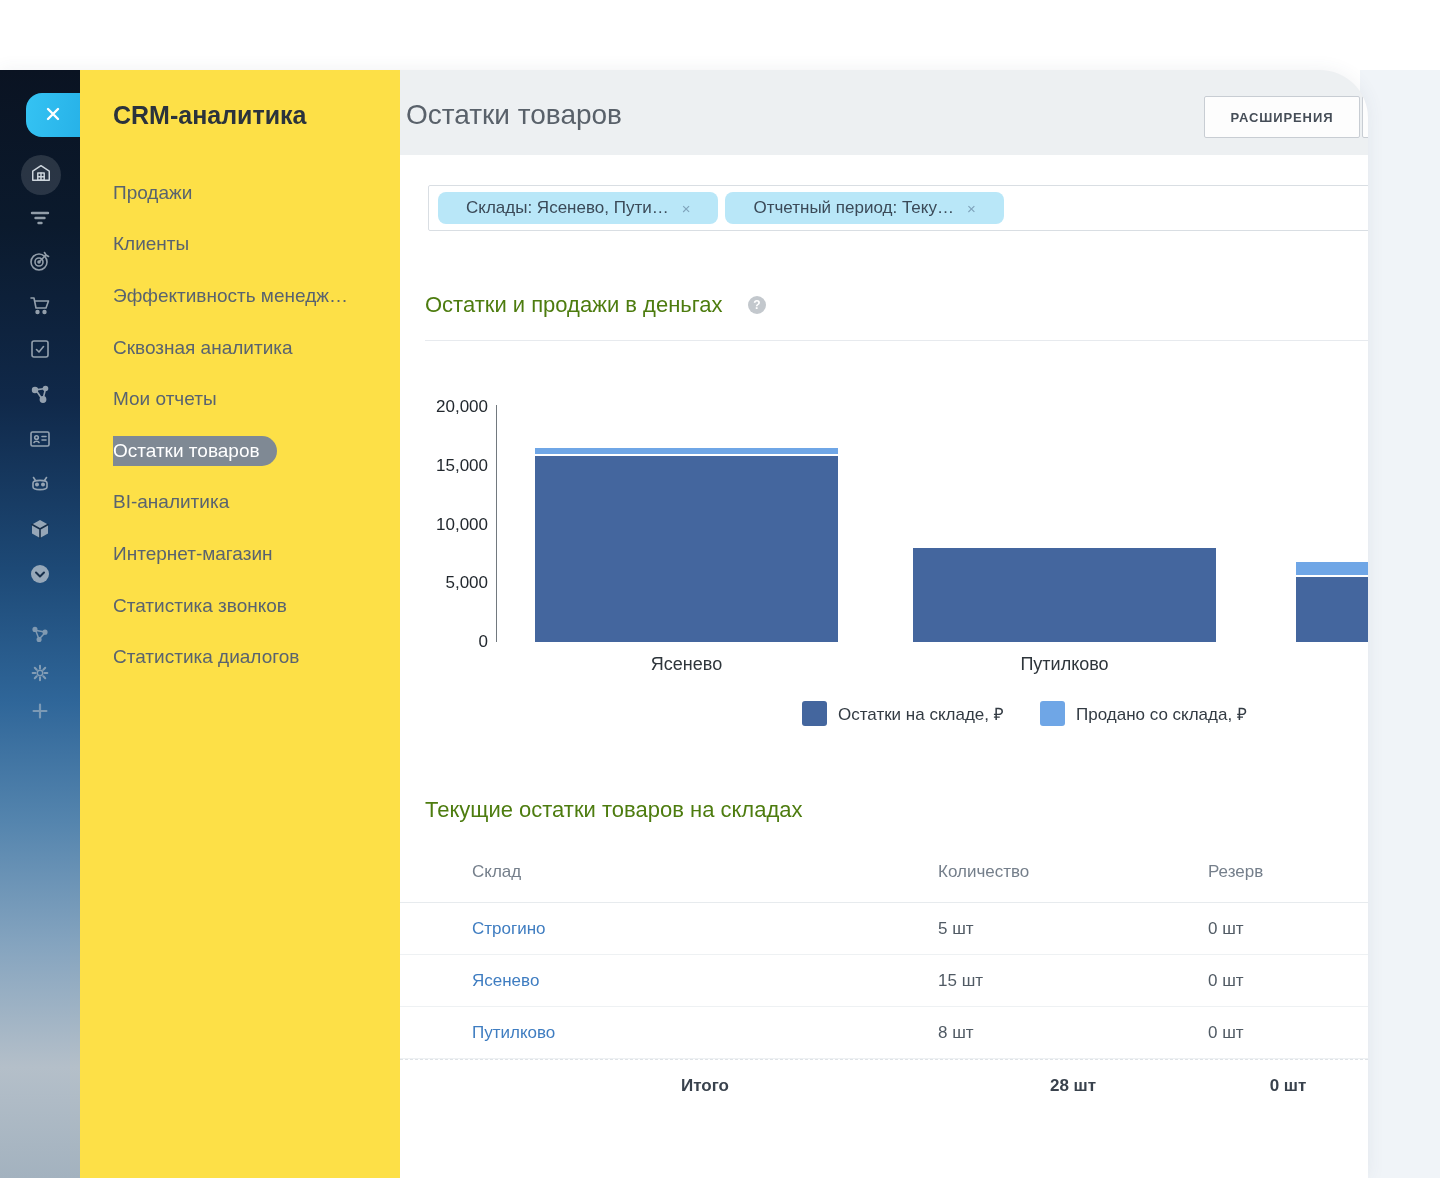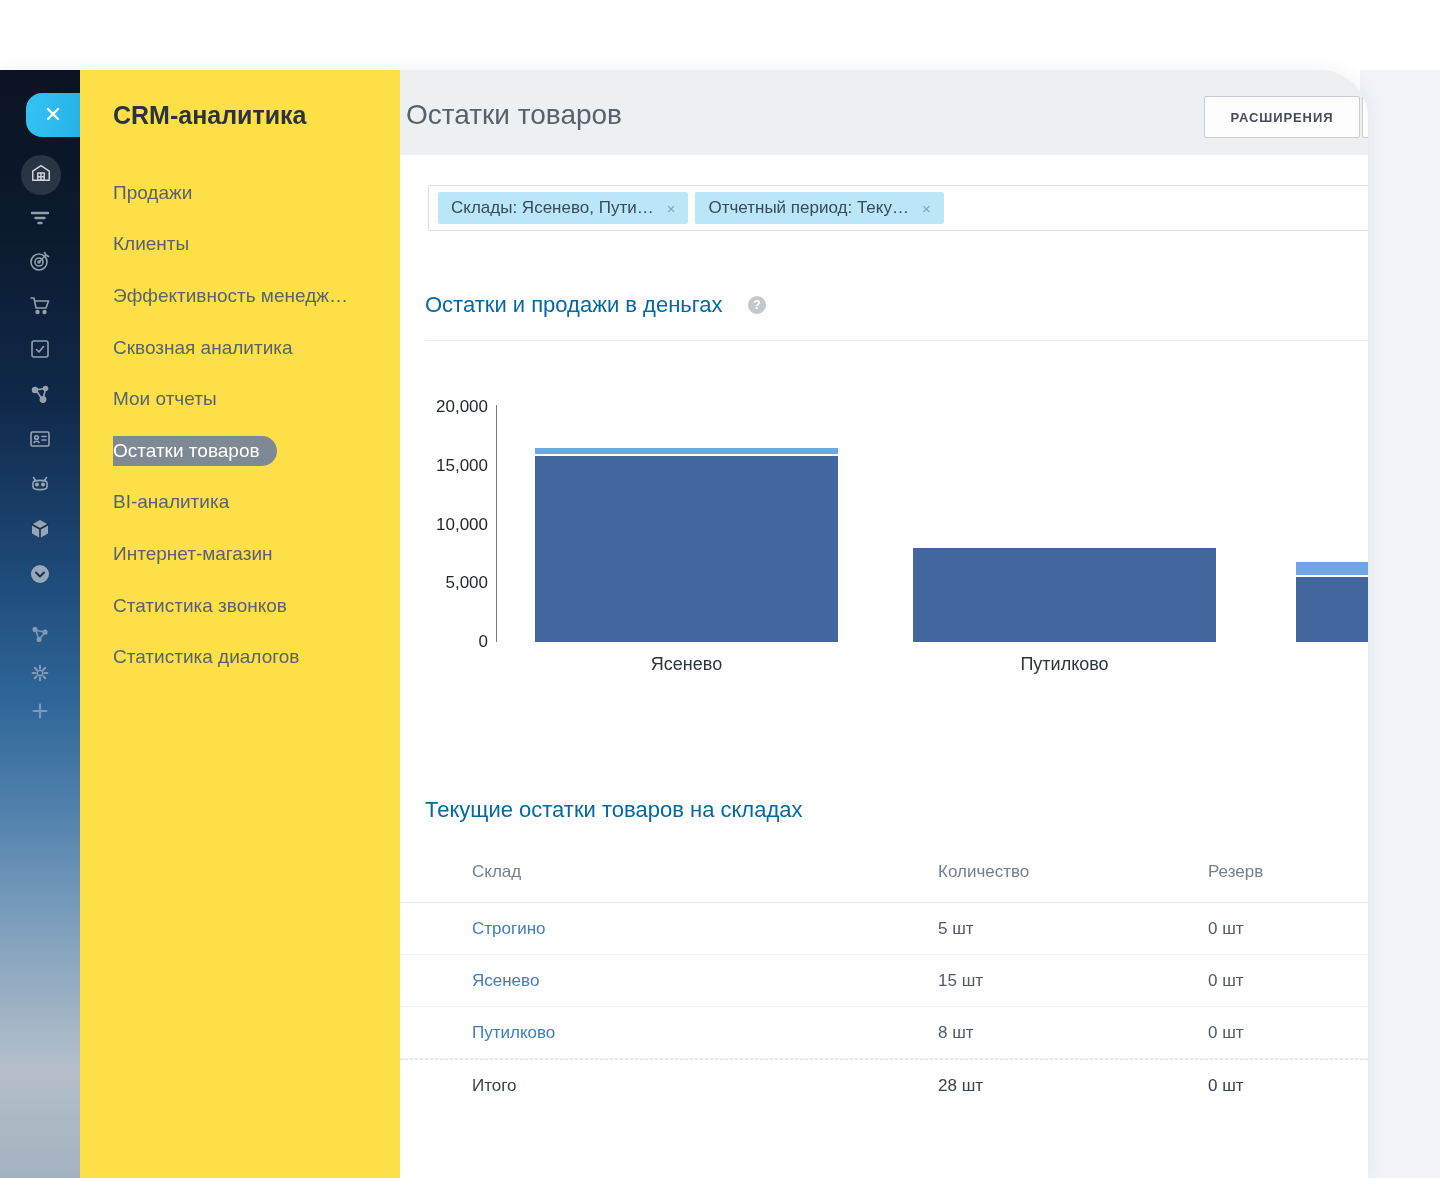--- a/index.html
+++ b/index.html
@@ -41,26 +41,26 @@
   .btn-extensions{position:absolute;left:804px;top:26px;width:156px;height:42px;
     background:#fdfdfd;border:1px solid #c8cdd3;border-radius:2px;cursor:pointer;
     font-family:"Liberation Sans",sans-serif;font-size:13px;font-weight:700;
     letter-spacing:.9px;color:#454d57;}
   .btn-sliver{position:absolute;left:962px;top:26px;width:60px;height:42px;
     background:#fdfdfd;border:1px solid #c8cdd3;border-radius:2px;cursor:pointer;}
 
   .filter-box{position:absolute;left:28px;top:115px;right:-4px;height:46px;
     background:#ffffff;border:1px solid #d9dee3;border-radius:2px;display:flex;
     align-items:center;padding-left:9px;gap:7px;}
-  .chip{height:32px;background:#b9e7f8;border-radius:2px;display:inline-flex;
-    align-items:center;padding:0 13px;cursor:default;justify-content:flex-end;}
+  .chip{height:32px;background:#b9e7f8;border-radius:8px;display:inline-flex;
+    align-items:center;padding:0 28px;cursor:default;justify-content:flex-end;}
   .chip-label{font-size:17px;color:#3b4a58;}
   .chip-x{margin-left:13px;font-size:15px;color:#7fa3bb;cursor:pointer;}
 
-  .section-title{position:absolute;left:25px;font-size:22px;color:#0369a1;}
+  .section-title{position:absolute;left:25px;font-size:22px;color:#4d7c0f;}
   .help-dot{position:absolute;left:348px;top:226px;width:18px;height:18px;border-radius:50%;
     background:#c3c8cd;color:#ffffff;font-size:12px;font-weight:700;display:flex;
     align-items:center;justify-content:center;cursor:pointer;}
   .hdivider{position:absolute;left:25px;right:0;height:1px;background:#e7eaee;}
 
   
   .chart-area{position:absolute;left:0;top:0;right:0;height:680px;}
   .y-axis-line{position:absolute;left:96px;top:335px;width:1px;height:237px;background:#72797f;}
   .ytick{position:absolute;left:0;width:88px;text-align:right;font-size:17px;color:#22282e;}
   .bar{position:absolute;width:303px;}
@@ -73,21 +73,21 @@
   
   .stock-table{position:absolute;left:0;top:772px;right:0;}
   .t-row{display:grid;grid-template-columns:466px 270px auto;align-items:center;padding-left:72px;}
   .t-head{height:61px;border-bottom:1px solid #e7ebee;}
   .t-head span{font-size:17px;color:#757f8b;}
   .t-data{height:52px;border-bottom:1px solid #eef1f3;}
   .t-data:last-of-type{border-bottom:none;}
   .t-total{height:52px;border-top:1px dashed #dfe3e7;}
   .cell{font-size:17px;color:#505a64;}
   .cell-link{font-size:17px;color:#3f7dc1;cursor:pointer;text-decoration:none;}
-  .t-total .cell{font-weight:400;color:#39424d;}
+  .t-total .cell{font-weight:700;color:#39424d;text-align:center;}
 </style>
 </head>
 <body>
 
 <div class="right-strip"></div>
 
 <div class="app-window">
 
   <div class="dock">
     <button class="dock-close">
@@ -278,20 +278,30 @@
         <span class="chip-x">×</span>
       </div>
     </div>
 
     <div class="section-title" style="top:222px">Остатки и продажи в деньгах</div>
     <div class="help-dot">?</div>
     <div class="hdivider" style="top:270px"></div>
 
     <div class="chart-area" id="chart-area">
       <div class="y-axis-line"></div>
+      <div class="legend">
+        <div class="legend-item" style="left:402px">
+          <span class="legend-swatch" id="swatch-0" style="background: rgb(68, 102, 158);"></span>
+          <span class="legend-label">Остатки на складе, ₽</span>
+        </div>
+        <div class="legend-item" style="left:640px">
+          <span class="legend-swatch" id="swatch-1" style="background: rgb(111, 166, 230);"></span>
+          <span class="legend-label">Продано со склада, ₽</span>
+        </div>
+      </div>
     <div class="ytick" style="top: 562px;">0</div>
         <div class="ytick" style="top: 503.25px;">5,000</div>
         <div class="ytick" style="top: 444.5px;">10,000</div>
         <div class="ytick" style="top: 385.75px;">15,000</div>
         <div class="ytick" style="top: 327px;">20,000</div>
         <div class="bar" style="left: 135px; top: 386px; height: 186px; background: rgb(68, 102, 158);"></div>
         <div class="bar" style="left: 135px; top: 378px; height: 6px; background: rgb(111, 166, 230);"></div>
         <div class="cat-label" style="left: 135px;">Ясенево</div>
         <div class="bar" style="left: 513px; top: 478px; height: 94px; background: rgb(68, 102, 158);"></div>
         <div class="cat-label" style="left: 513px;">Путилково</div>

